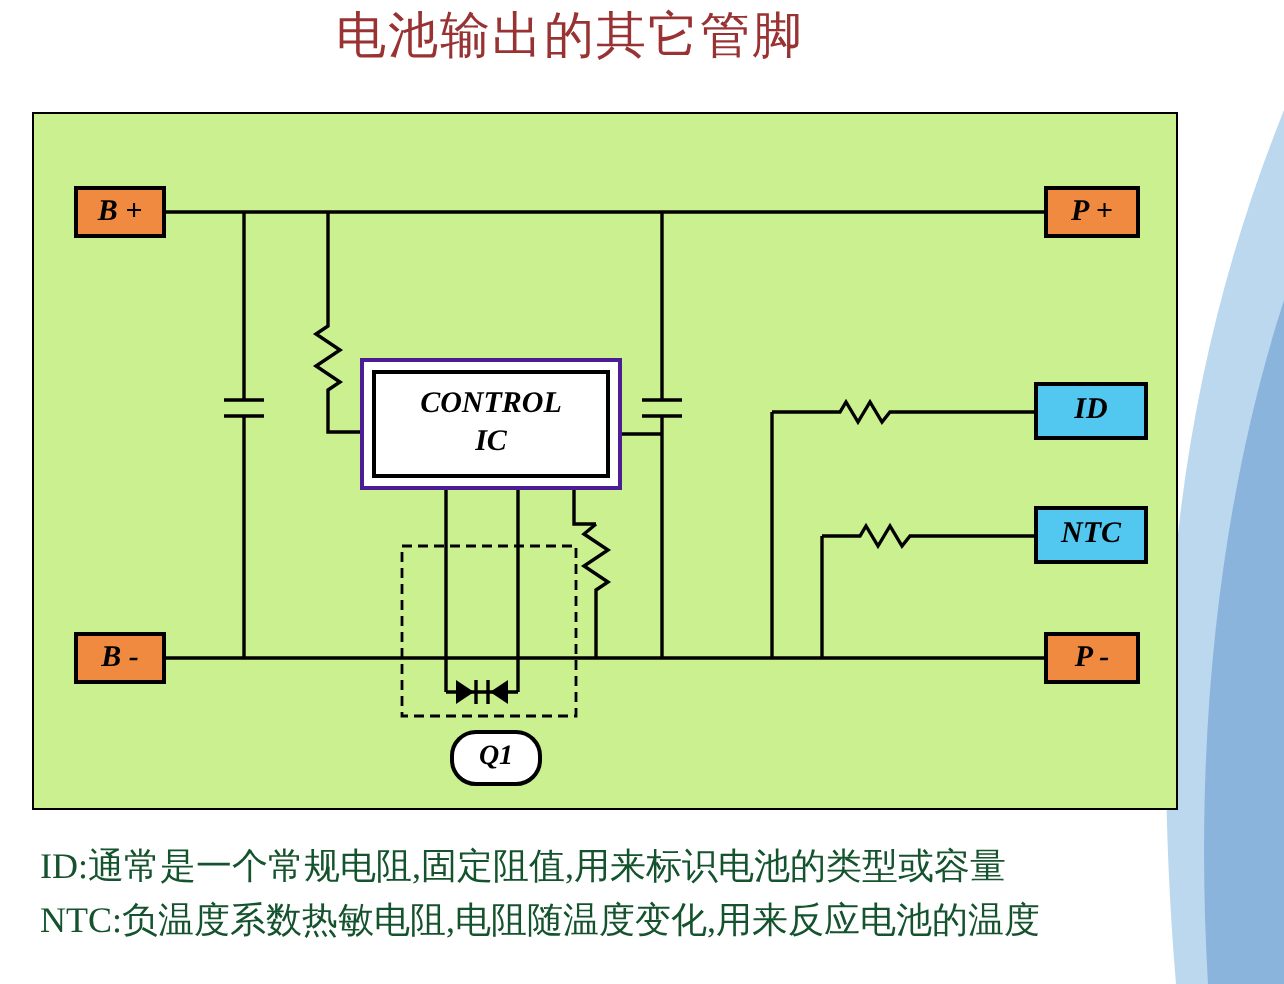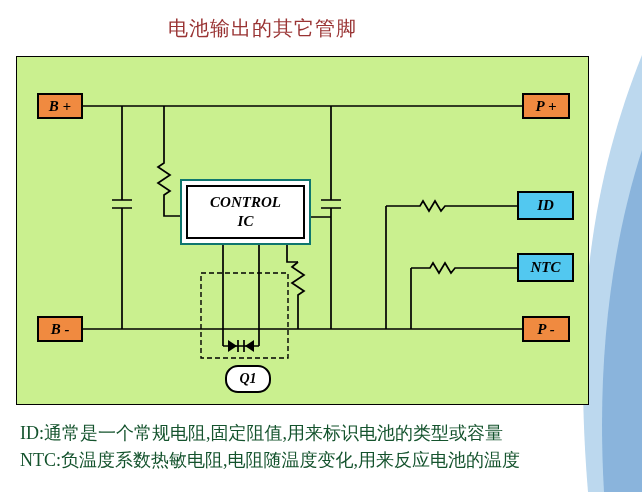--- a/index.html
+++ b/index.html
@@ -5,33 +5,33 @@
   html,body{margin:0;padding:0;}
   body{
     width:642px;height:492px;position:relative;overflow:hidden;background:#ffffff;
     font-family:"Liberation Serif","DejaVu Serif",serif;
     --panel-bg:#caf08f; --terminal-bg:#f08a40; --pin-bg:#52c8f0;
     --title-color:#993333; --swoosh-light:#bcd8ee; --swoosh-dark:#8ab4dc;
   }
   .swoosh{position:absolute;top:0;left:0;z-index:0;}
   .band-light{fill:var(--swoosh-light);}
   .band-dark{fill:var(--swoosh-dark);}
-  .title{position:absolute;left:168px;top:15px;font-size:20px;letter-spacing:1px;
+  .title{position:absolute;left:168px;top:1px;font-size:25px;letter-spacing:1px;
          color:var(--title-color);z-index:2;white-space:nowrap;}
   .panel{position:absolute;left:16px;top:56px;width:571px;height:347px;
          background:var(--panel-bg);border:1px solid #000;z-index:1;box-sizing:content-box;}
   .panel svg{position:absolute;left:0;top:0;}
   .box{position:absolute;display:flex;align-items:center;justify-content:center;
        border:2px solid #000;font-weight:bold;font-style:italic;font-size:15px;
        color:#000;box-sizing:border-box;white-space:nowrap;}
   .terminal{background:var(--terminal-bg);}
   .pin{background:var(--pin-bg);}
   .white{background:#ffffff;border-radius:13px;}
   .ic-outer{position:absolute;left:163px;top:122px;width:131px;height:66px;background:#fff;
-            border:2px solid #0f766e;box-sizing:border-box;padding:4px;}
+            border:2px solid #4c1d95;box-sizing:border-box;padding:4px;}
   .ic-inner{width:100%;height:100%;border:2px solid #000;box-sizing:border-box;
             display:flex;flex-direction:column;align-items:center;justify-content:center;
             font-weight:bold;font-style:italic;font-size:15px;line-height:1.25;}
   .notes{position:absolute;left:20px;top:420px;font-size:18px;line-height:27px;
          color:#14532d;z-index:1;white-space:nowrap;}
 </style>
 </head>
 <body style="--panel-bg: #caf08f; --terminal-bg: #f08a40; --pin-bg: #52c8f0; --title-color: #993333; --swoosh-light: #bcd8ee; --swoosh-dark: #8ab4dc;">
 
 <svg class="swoosh" width="642" height="492" viewBox="0 0 642 492">

